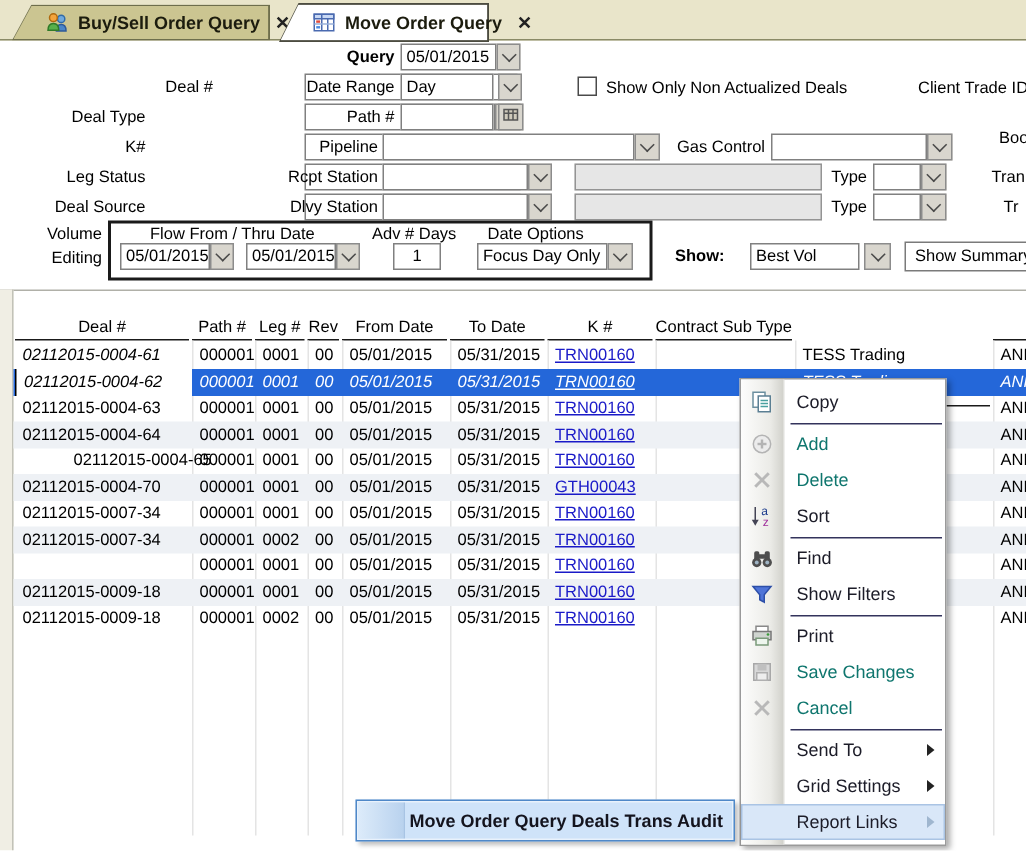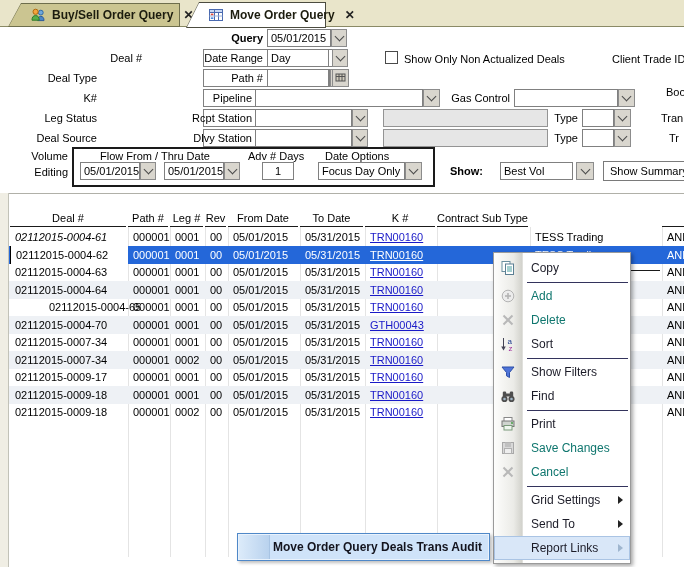--- a/index.html
+++ b/index.html
@@ -257,21 +257,21 @@
       <div class="gcell" style="left: 119px; width: 42px;">000001</div>
       <div class="gcell" style="left: 161px; width: 35px;">0001</div>
       <div class="gcell" style="left: 196px; width: 23px;">00</div>
       <div class="gcell" style="left: 219px; width: 72px;">05/01/2015</div>
       <div class="gcell" style="left: 291px; width: 65px;">05/31/2015</div>
       <div class="gcell" style="left: 356px; width: 72px;"><a>TRN00160</a></div>
       <div class="gcell" style="left: 428px; width: 93px;"></div>
       <div class="gcell" style="left: 521px; width: 132px;">TESS Trading</div>
       <div class="gcell" style="left: 653px; width: 40px;">ANR</div>
     </div>
-    <div class="grow sel" style="top: 245.5px;">
+    <div class="grow sel" style="top: 245.5px; font-style: italic;">
       <div class="gcell cell-focus" style="left: 1px; width: 118px;">02112015-0004-62</div>
       <div class="gcell" style="left: 119px; width: 42px;">000001</div>
       <div class="gcell" style="left: 161px; width: 35px;">0001</div>
       <div class="gcell" style="left: 196px; width: 23px;">00</div>
       <div class="gcell" style="left: 219px; width: 72px;">05/01/2015</div>
       <div class="gcell" style="left: 291px; width: 65px;">05/31/2015</div>
       <div class="gcell" style="left: 356px; width: 72px;"><a>TRN00160</a></div>
       <div class="gcell" style="left: 428px; width: 93px;"></div>
       <div class="gcell" style="left: 521px; width: 132px;">TESS Trading</div>
       <div class="gcell" style="left: 653px; width: 40px;">ANR</div>
@@ -342,21 +342,20 @@
       <div class="gcell" style="left: 161px; width: 35px;">0002</div>
       <div class="gcell" style="left: 196px; width: 23px;">00</div>
       <div class="gcell" style="left: 219px; width: 72px;">05/01/2015</div>
       <div class="gcell" style="left: 291px; width: 65px;">05/31/2015</div>
       <div class="gcell" style="left: 356px; width: 72px;"><a>TRN00160</a></div>
       <div class="gcell" style="left: 428px; width: 93px;"></div>
       <div class="gcell" style="left: 521px; width: 132px;"></div>
       <div class="gcell" style="left: 653px; width: 40px;">ANR</div>
     </div>
     <div class="grow" style="top: 368px;">
-      <div class="gcell" style="left: 1px; width: 118px;">02112015-0009-17</div>
       <div class="gcell" style="left: 119px; width: 42px;">000001</div>
       <div class="gcell" style="left: 161px; width: 35px;">0001</div>
       <div class="gcell" style="left: 196px; width: 23px;">00</div>
       <div class="gcell" style="left: 219px; width: 72px;">05/01/2015</div>
       <div class="gcell" style="left: 291px; width: 65px;">05/31/2015</div>
       <div class="gcell" style="left: 356px; width: 72px;"><a>TRN00160</a></div>
       <div class="gcell" style="left: 428px; width: 93px;"></div>
       <div class="gcell" style="left: 521px; width: 132px;"></div>
       <div class="gcell" style="left: 653px; width: 40px;">ANR</div>
     </div>
@@ -422,40 +421,40 @@
       <div class="mi">
         <span class="ic"><svg width="16" height="16" viewBox="0 0 16 16">
             <line x1="3.5" y1="2" x2="3.5" y2="11.5" stroke="#445"></line>
             <path d="M1.2 10.5 L3.5 14.5 L5.8 10.5 Z" fill="#445"></path>
             <text x="7.5" y="7.5" font-size="8" font-family="sans-serif" fill="#1a3a8c">a</text>
             <text x="8.5" y="14.5" font-size="8" font-family="sans-serif" fill="#a0309c">z</text>
           </svg></span>
         <span class="ml">Sort</span>
       </div>
       <div class="msep"></div>
-      <div class="mi">
-        <span class="ic"><svg width="16" height="16" viewBox="0 0 16 16">
-            <path d="M2 3 L14 3 L9.5 8.5 L9.5 13.5 L6.5 11.8 L6.5 8.5 Z" fill="#4f74d8" stroke="#2d4fa8"></path>
-          </svg></span>
-        <span class="ml">Show Filters</span>
-      </div>
       <div class="mi">
         <span class="ic"><svg width="16" height="16" viewBox="0 0 16 16">
             <g fill="#4e4e4e">
               <rect x="2.8" y="3.5" width="3.4" height="6" rx="1.2"></rect>
               <rect x="9.8" y="3.5" width="3.4" height="6" rx="1.2"></rect>
               <rect x="6" y="5.5" width="4" height="3"></rect>
               <circle cx="4.5" cy="11" r="3.1"></circle>
               <circle cx="11.5" cy="11" r="3.1"></circle>
             </g>
             <circle cx="4.5" cy="11" r="1.3" fill="#9fb4c4"></circle>
             <circle cx="11.5" cy="11" r="1.3" fill="#9fb4c4"></circle>
           </svg></span>
         <span class="ml">Find</span>
       </div>
+      <div class="mi">
+        <span class="ic"><svg width="16" height="16" viewBox="0 0 16 16">
+            <path d="M2 3 L14 3 L9.5 8.5 L9.5 13.5 L6.5 11.8 L6.5 8.5 Z" fill="#4f74d8" stroke="#2d4fa8"></path>
+          </svg></span>
+        <span class="ml">Show Filters</span>
+      </div>
       <div class="msep"></div>
       <div class="mi">
         <span class="ic"><svg width="16" height="16" viewBox="0 0 16 16">
             <rect x="4" y="1.5" width="8" height="4" fill="#fff" stroke="#888"></rect>
             <rect x="2" y="5" width="12" height="5.5" fill="#cfd4cf" stroke="#777"></rect>
             <rect x="4" y="9.5" width="8" height="4.5" fill="#eef6ee" stroke="#7a9a7a"></rect>
             <circle cx="12" cy="7" r="0.9" fill="#3a9a3a"></circle>
           </svg></span>
         <span class="ml">Print</span>
       </div>
@@ -471,25 +470,25 @@
         <span class="ic"><svg width="16" height="16" viewBox="0 0 16 16">
             <g stroke="#b8b8b8" stroke-width="2">
               <line x1="3.5" y1="3.5" x2="12.5" y2="12.5"></line>
               <line x1="12.5" y1="3.5" x2="3.5" y2="12.5"></line>
             </g>
           </svg></span>
         <span class="ml">Cancel</span>
       </div>
       <div class="msep"></div>
       <div class="mi">
+        <span class="ml">Send To</span>
+        <span class="subarrow"></span>
+      </div>
+      <div class="mi">
         <span class="ml">Grid Settings</span>
-        <span class="subarrow"></span>
-      </div>
-      <div class="mi">
-        <span class="ml">Send To</span>
         <span class="subarrow"></span>
       </div>
       <div class="mi hl">
         <span class="ml">Report Links</span>
         <span class="subarrow"></span>
       </div>
     </div>
 </div>
 
 <div class="submenu">

